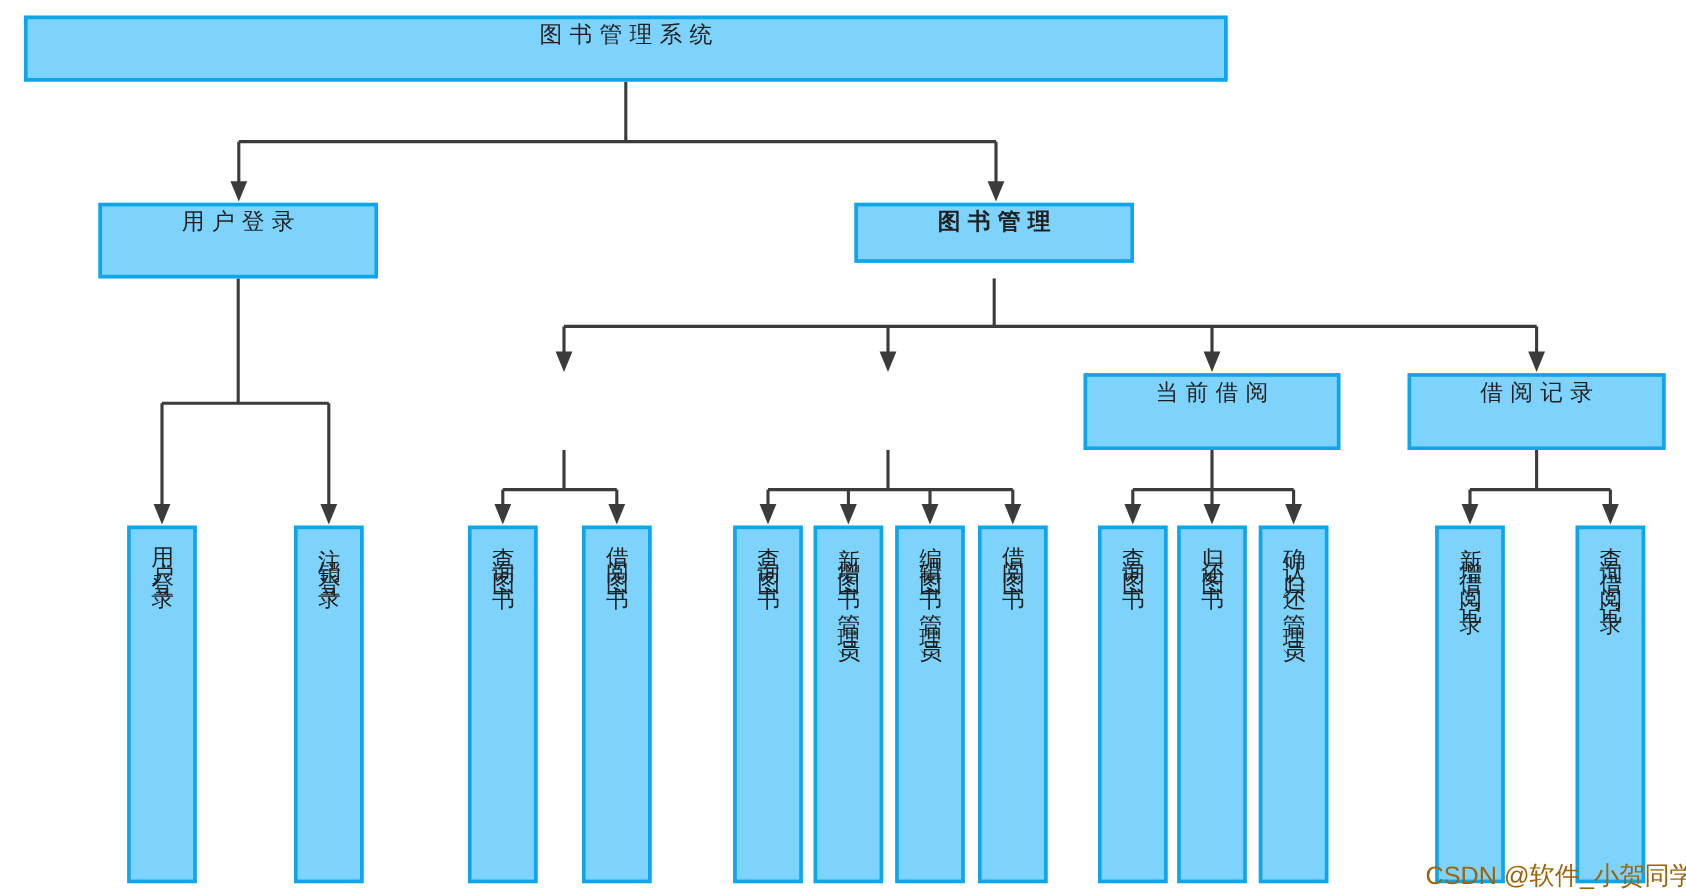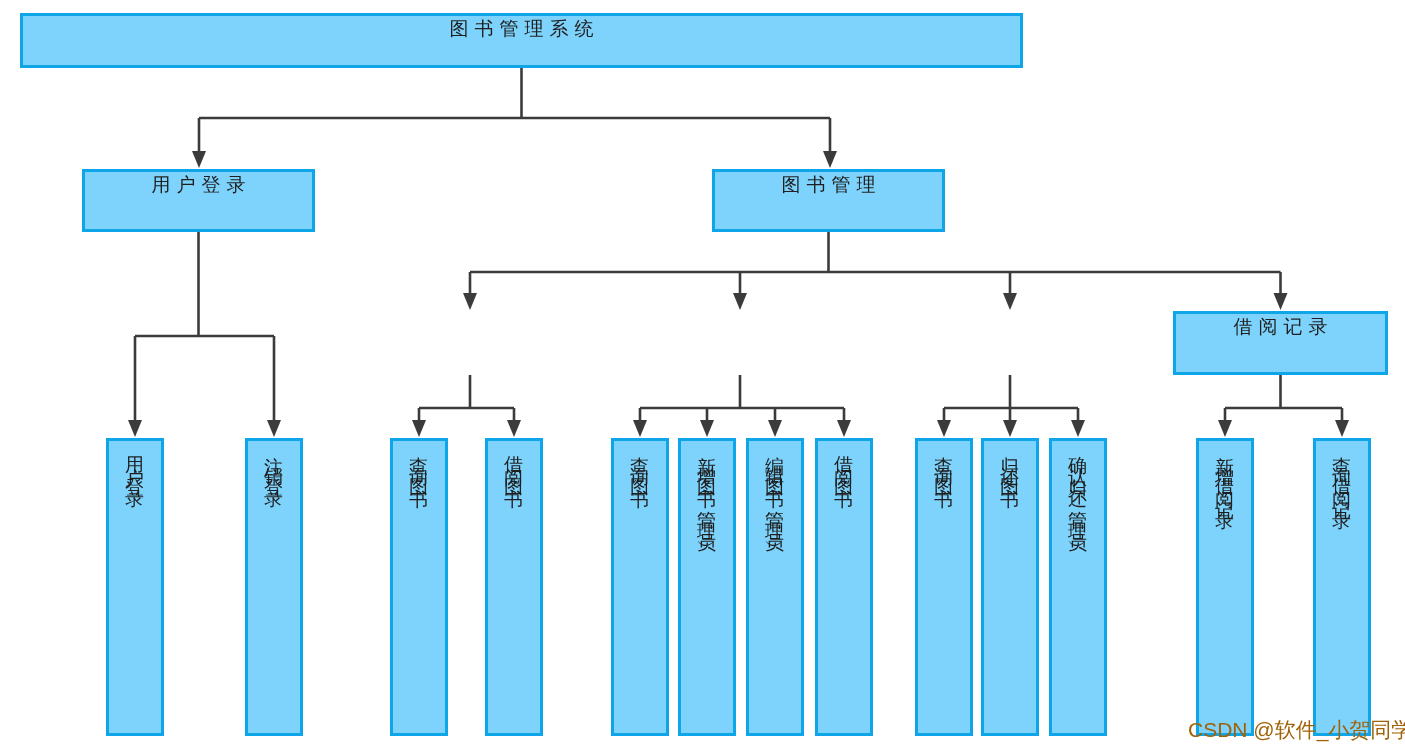--- a/index.html
+++ b/index.html
@@ -143,24 +143,27 @@
     </g>
   </svg>
 
   <div class="box" style="left:20px; top:13px; width:1003px; height:55px;">
     <span class="hlabel">图书管理系统</span>
   </div>
 
   <div class="box" style="left:82px; top:169px; width:233px; height:63px;">
     <span class="hlabel">用户登录</span>
   </div>
-  <div class="box" style="left:712px; top:169px; width:233px; height:63px;">
+  <div class="box" style="left:712px; top:169px; width:233px; height:50px;font-weight:bold;">
     <span class="hlabel">图书管理</span>
   </div>
 
+  <div class="box" style="left:903px; top:311px; width:214px; height:64px;">
+    <span class="hlabel">当前借阅</span>
+  </div>
   <div class="box" style="left:1173px; top:311px; width:215px; height:64px;">
     <span class="hlabel">借阅记录</span>
   </div>
 
   <div class="box vleaf" style="left:106px;">
     <span class="vlabel">用户登录</span>
   </div>
   <div class="box vleaf" style="left:245px;">
     <span class="vlabel">注销登录</span>
   </div>

